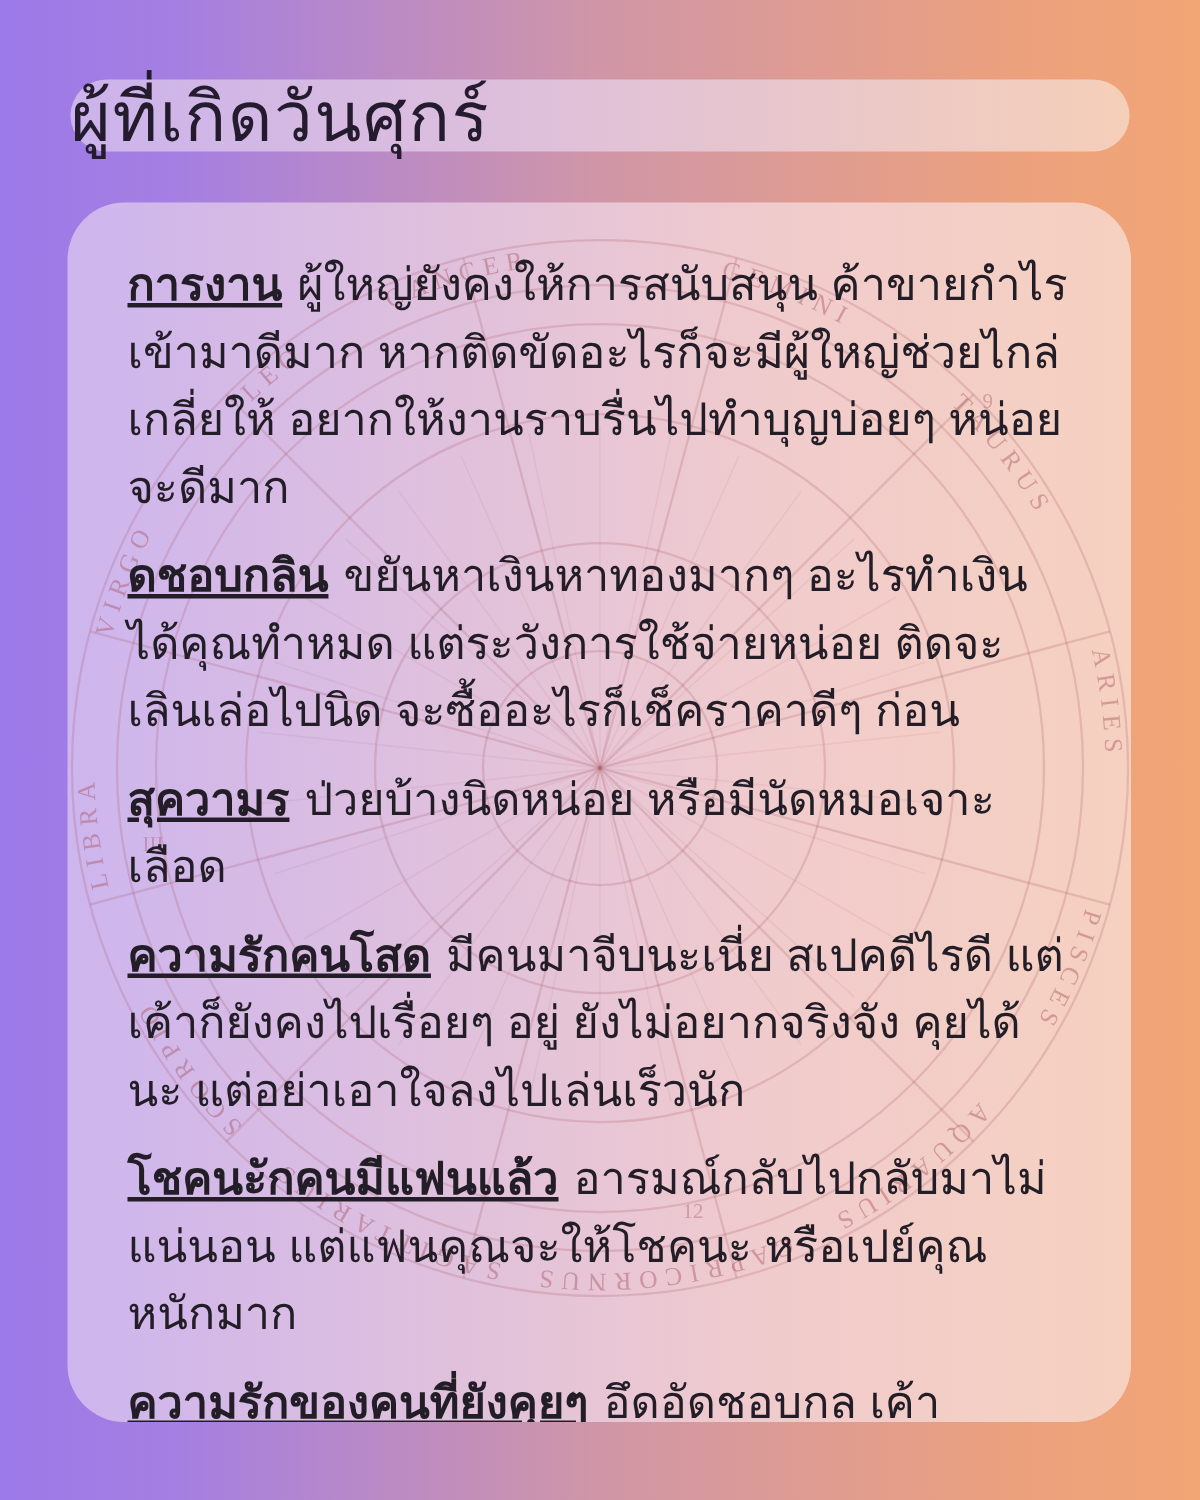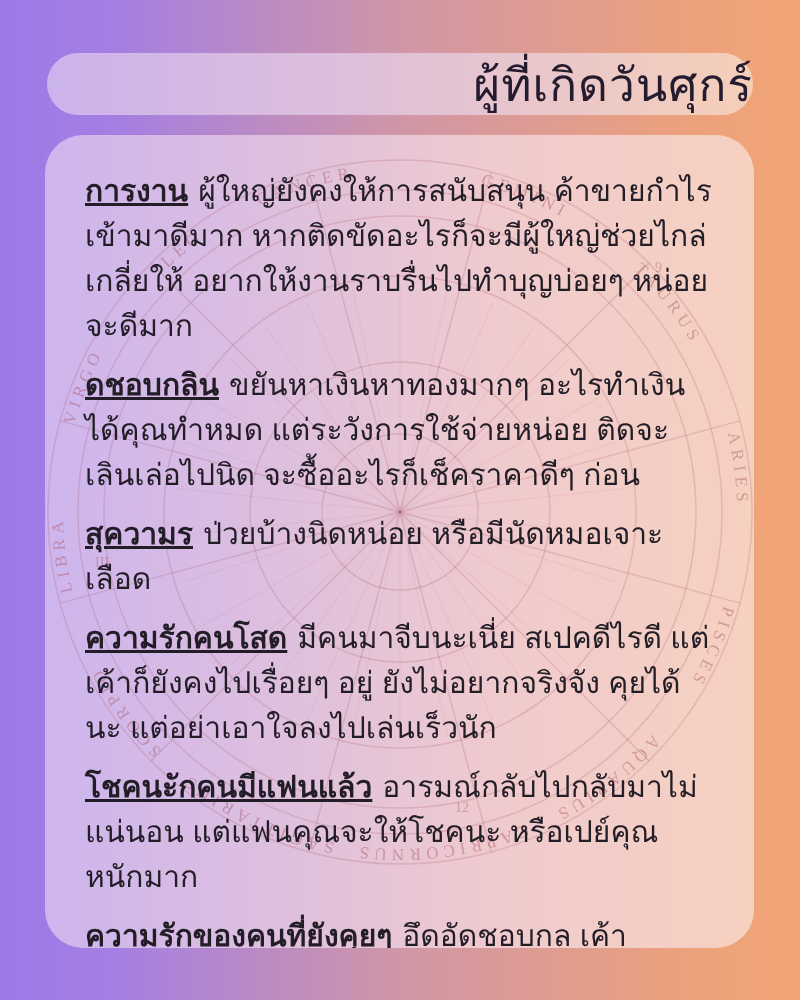--- a/index.html
+++ b/index.html
@@ -3,24 +3,24 @@
 <meta charset="utf-8">
 <style>
   html,body{margin:0;padding:0;}
   body{width:800px;height:1000px;overflow:hidden;}
   .page{
     position:relative;width:800px;height:1000px;
     background:linear-gradient(90deg,#9c79e9 0%,#a57fe1 15%,#d096a7 50%,#eca17d 85%,#f2a575 100%);
     font-family:"Liberation Sans",sans-serif;
   }
   .banner{
-    position:absolute;left:47px;top:53px;width:706px;height:62px;
+    position:absolute;left:47px;top:53px;width:706px;height:48px;
     border-radius:34px;
     background:linear-gradient(90deg,#cbb3ec 0%,#dfc0da 45%,#f5cfb8 100%);
-    display:flex;align-items:center;justify-content:flex-end;
+    display:flex;align-items:center;justify-content:flex-start;
   }
   .banner h1{
     margin:0;font-family:"Liberation Serif",serif;font-weight:normal;
     font-size:46px;color:#241c2e;letter-spacing:1px;
   }
   .card{
     position:absolute;left:45px;top:135px;width:709px;height:813px;
     border-radius:38px;overflow:hidden;
     background:linear-gradient(90deg,#cdb5ee 0%,#dfc0dd 35%,#f0cbcd 65%,#f6d1c0 100%);
   }

